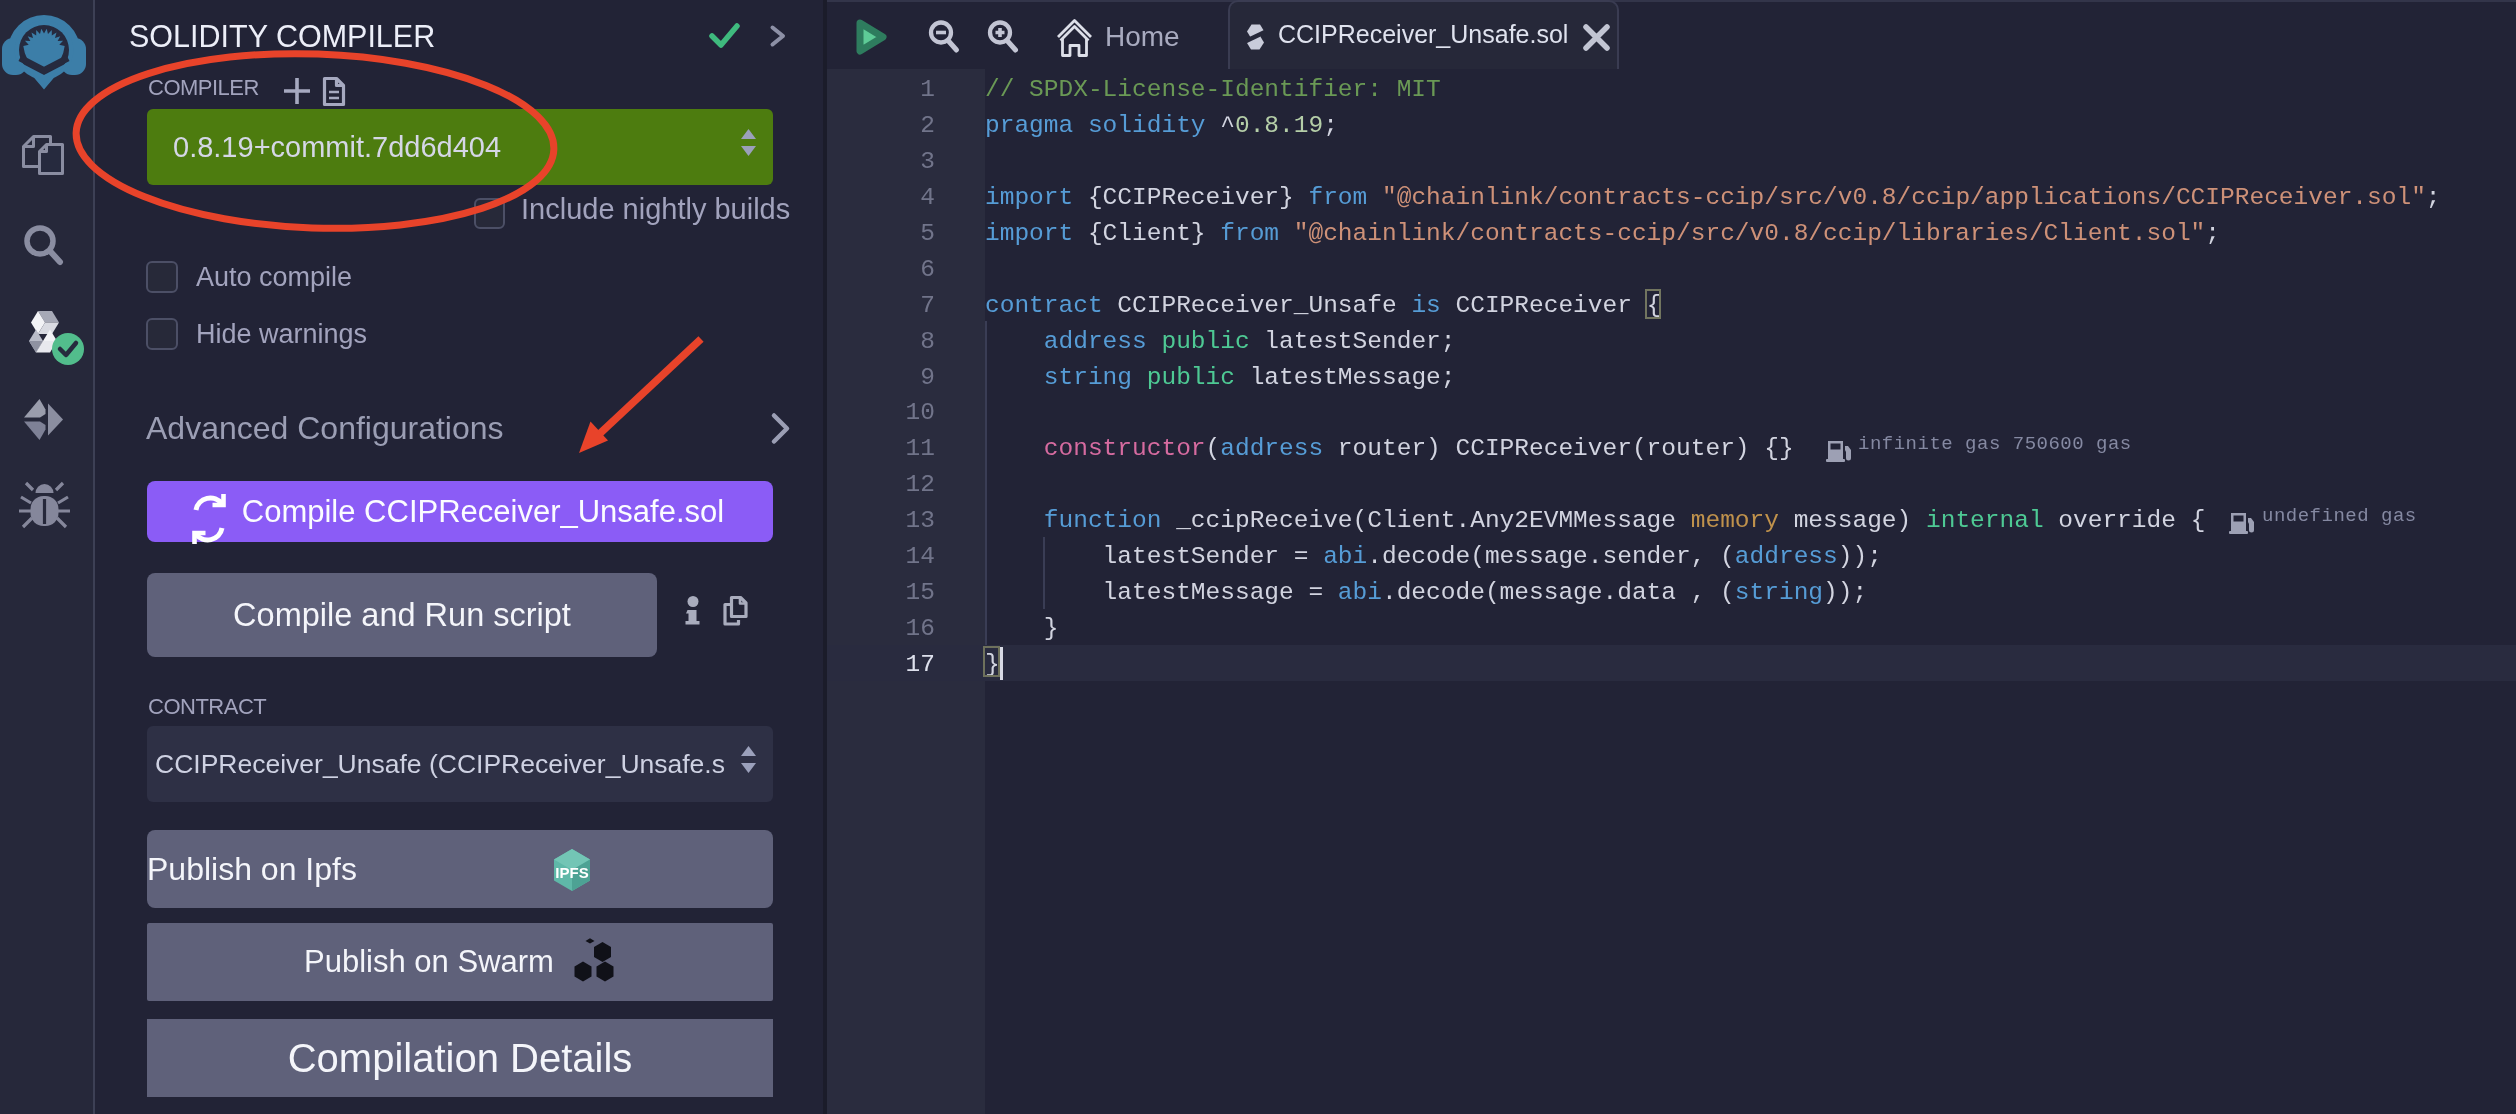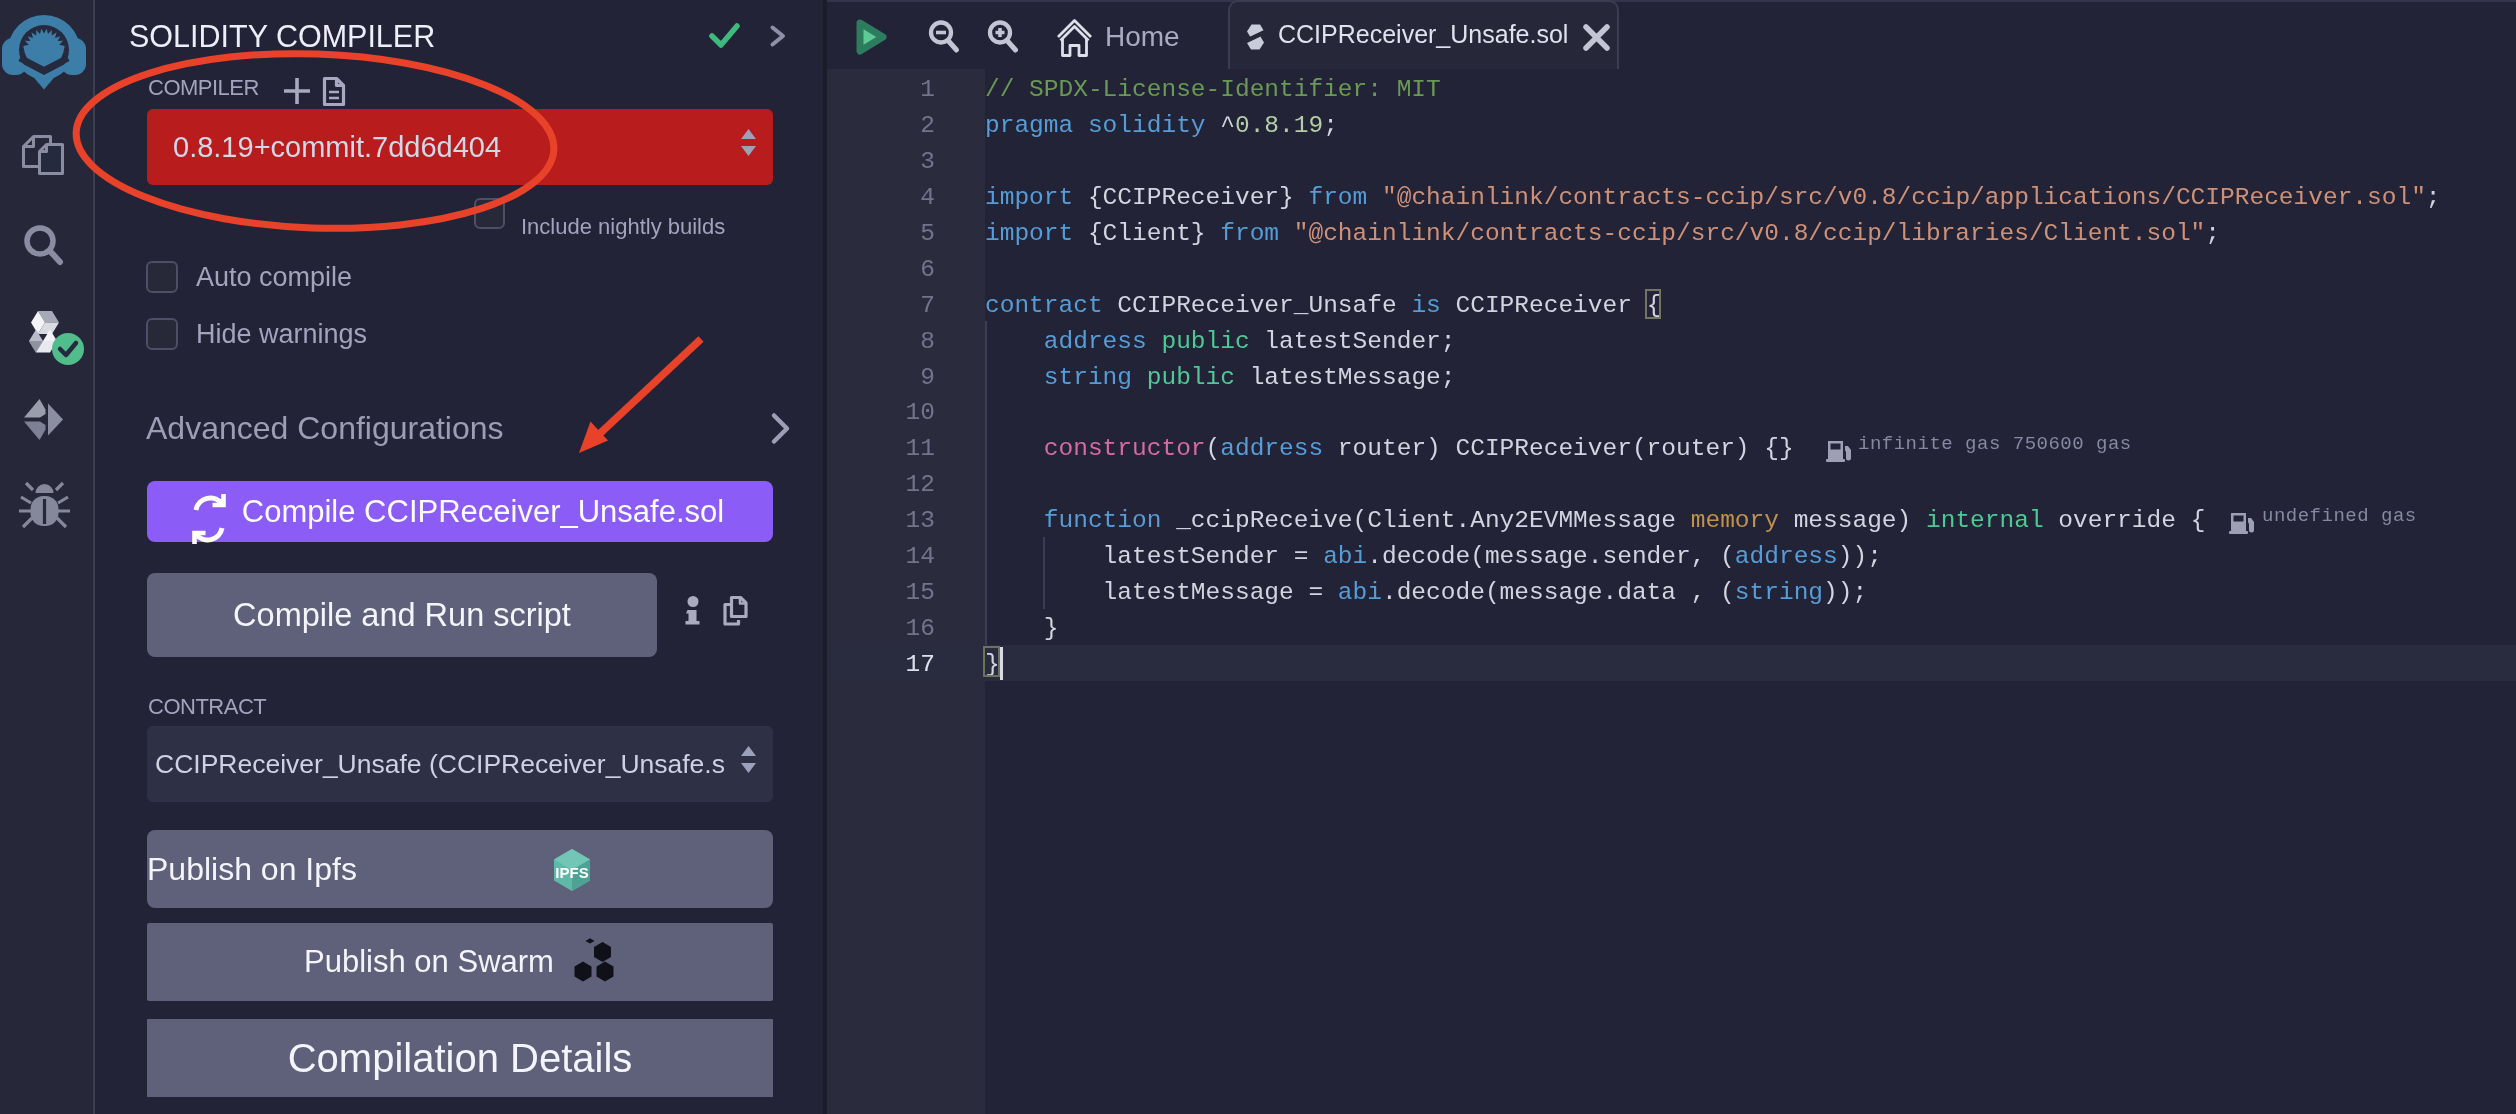--- a/index.html
+++ b/index.html
@@ -74,23 +74,23 @@
 <div class="a" style="left:1645px;top:289px;width:16px;height:30px;border:2px solid #72755f"></div>
 <div class="a" style="left:983px;top:646px;width:17px;height:31px;border:2px solid #6e715c"></div>
 
 <div class="a" style="left:1000px;top:647px;width:3px;height:33px;background:#d8dae5"></div>
 
 <div class="a mono" style="left:1858px;top:433px;font-size:19px;color:#8589a2;letter-spacing:0.5px">infinite gas 750600 gas</div>
 <div class="a mono" style="left:2262px;top:505px;font-size:19px;color:#8589a2;letter-spacing:0.5px">undefined gas</div>
 
 <div class="a" style="left:129px;top:18px;height:36px;line-height:36px;font-size:30.5px;color:#eceef8">SOLIDITY COMPILER</div>
 <div class="a lab" style="left:148px;top:78px;height:20px;line-height:20px;font-size:22px;letter-spacing:-0.5px">COMPILER</div>
-<div class="a" style="left:147px;top:109px;width:626px;height:76px;background:#b91c1c;border-radius:6px;display:flex;align-items:center;padding-left:26px;font-size:29px;color:#d5d7e6">0.8.19+commit.7dd6d404</div>
+<div class="a" style="left:147px;top:109px;width:626px;height:76px;background:#4d7c0f;border-radius:6px;display:flex;align-items:center;padding-left:26px;font-size:29px;color:#d5d7e6">0.8.19+commit.7dd6d404</div>
 <div class="a" style="left:474px;top:198px;width:31px;height:31px;background:#272939;border:2px solid #4c4f66;border-radius:6px"></div>
-<div class="a lab" style="left:521px;top:210px;height:34px;line-height:34px;font-size:22px">Include nightly builds</div>
+<div class="a lab" style="left:521px;top:192px;height:34px;line-height:34px;font-size:29px">Include nightly builds</div>
 <div class="a" style="left:146px;top:261px;width:32px;height:32px;background:#272939;border:2px solid #4c4f66;border-radius:6px"></div>
 <div class="a lab" style="left:196px;top:260px;height:34px;line-height:34px;font-size:27px">Auto compile</div>
 <div class="a" style="left:146px;top:318px;width:32px;height:32px;background:#272939;border:2px solid #4c4f66;border-radius:6px"></div>
 <div class="a lab" style="left:196px;top:317px;height:34px;line-height:34px;font-size:27px">Hide warnings</div>
 <div class="a" style="left:146px;top:411px;height:34px;line-height:34px;font-size:32px;color:#9b9eb4">Advanced Configurations</div>
 <div class="a" style="left:147px;top:481px;width:626px;height:61px;background:#8b5cf6;border-radius:8px;display:flex;align-items:center;justify-content:center;font-size:31px;color:#fbfcff">
     <span style="margin-left:46px">Compile CCIPReceiver_Unsafe.sol</span>
   </div>
 <div class="a" style="left:147px;top:573px;width:510px;height:84px;background:#5f617a;border-radius:8px;display:flex;align-items:center;justify-content:center;font-size:32.5px;color:#f4f5fa">Compile and Run script</div>
 <div class="a lab" style="left:148px;top:697px;height:20px;line-height:20px;font-size:22px;letter-spacing:-0.5px">CONTRACT</div>

